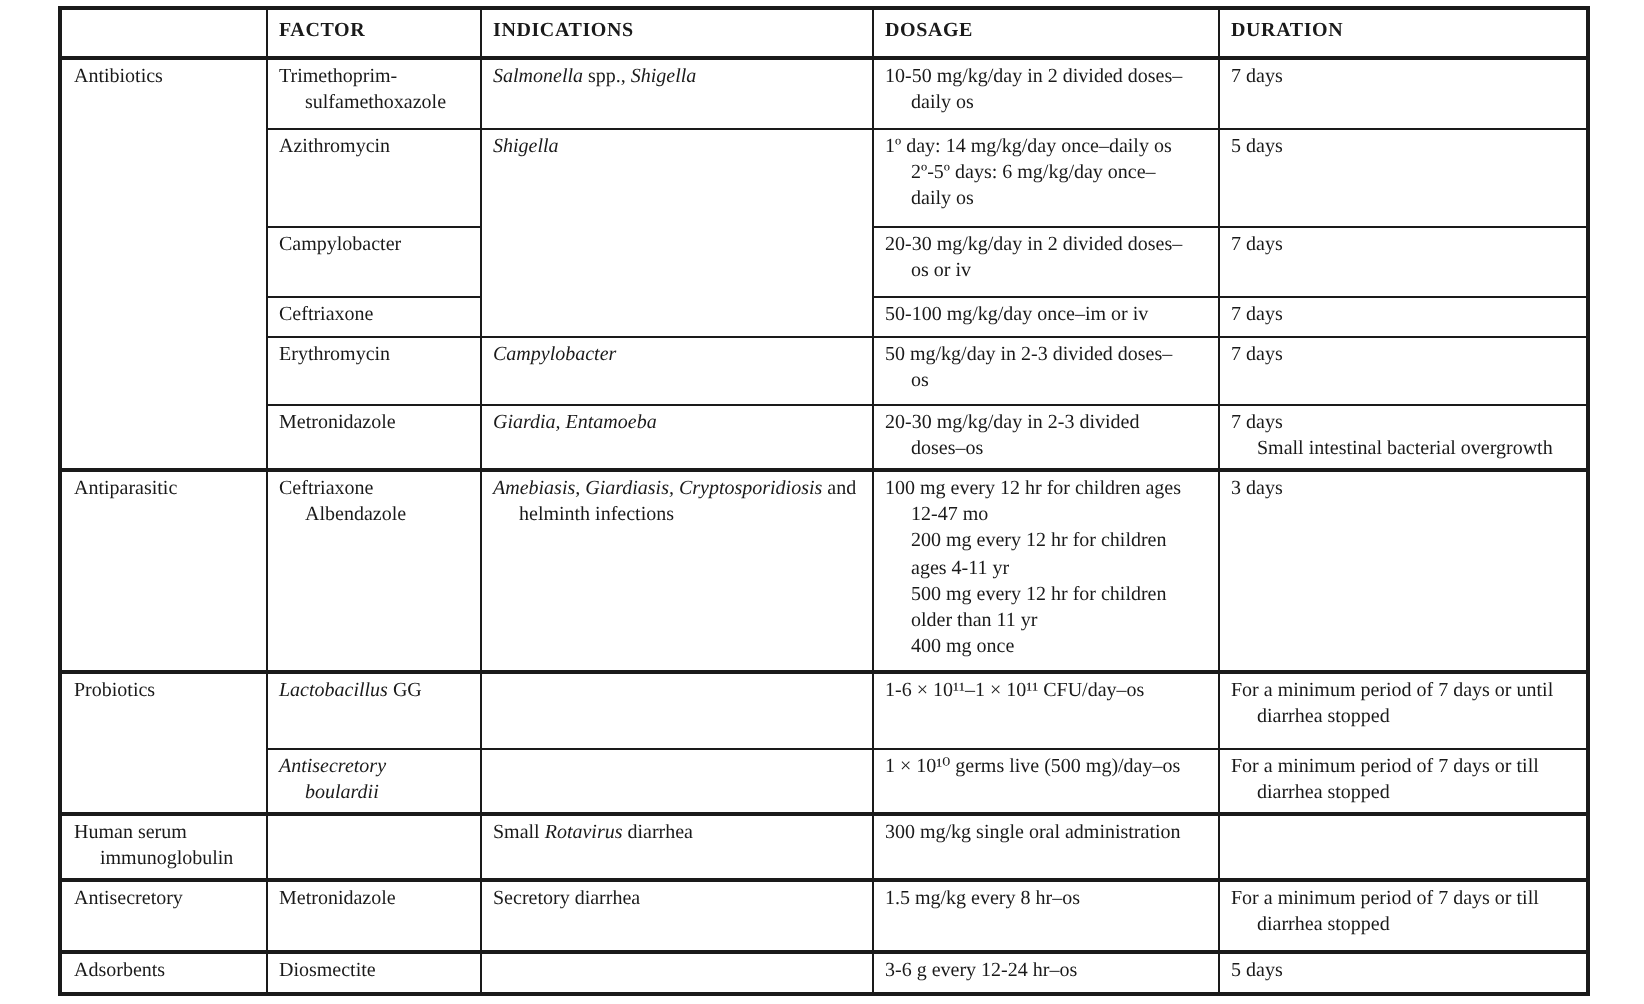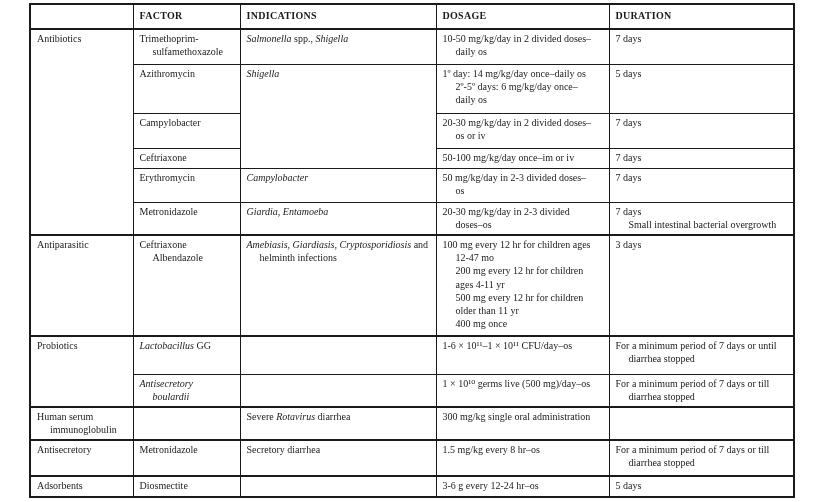--- a/index.html
+++ b/index.html
@@ -195,21 +195,21 @@
             <div class="line indent"><span>diarrhea stopped</span></div>
           </td>
       </tr>
       <tr class="group-start">
         <td>
             <div class="line"><span>Human serum</span></div>
             <div class="line indent"><span>immunoglobulin</span></div>
           </td>
         <td></td>
         <td>
-            <div class="line"><span>Severe </span><i>Rotavirus</i><span> diarrhea</span></div>
+            <div class="line"><span>Small </span><i>Rotavirus</i><span> diarrhea</span></div>
           </td>
         <td>
             <div class="line"><span>300 mg/kg single oral administration</span></div>
           </td>
         <td></td>
       </tr>
       <tr class="group-start">
         <td>
             <div class="line"><span>Antisecretory</span></div>
           </td>

